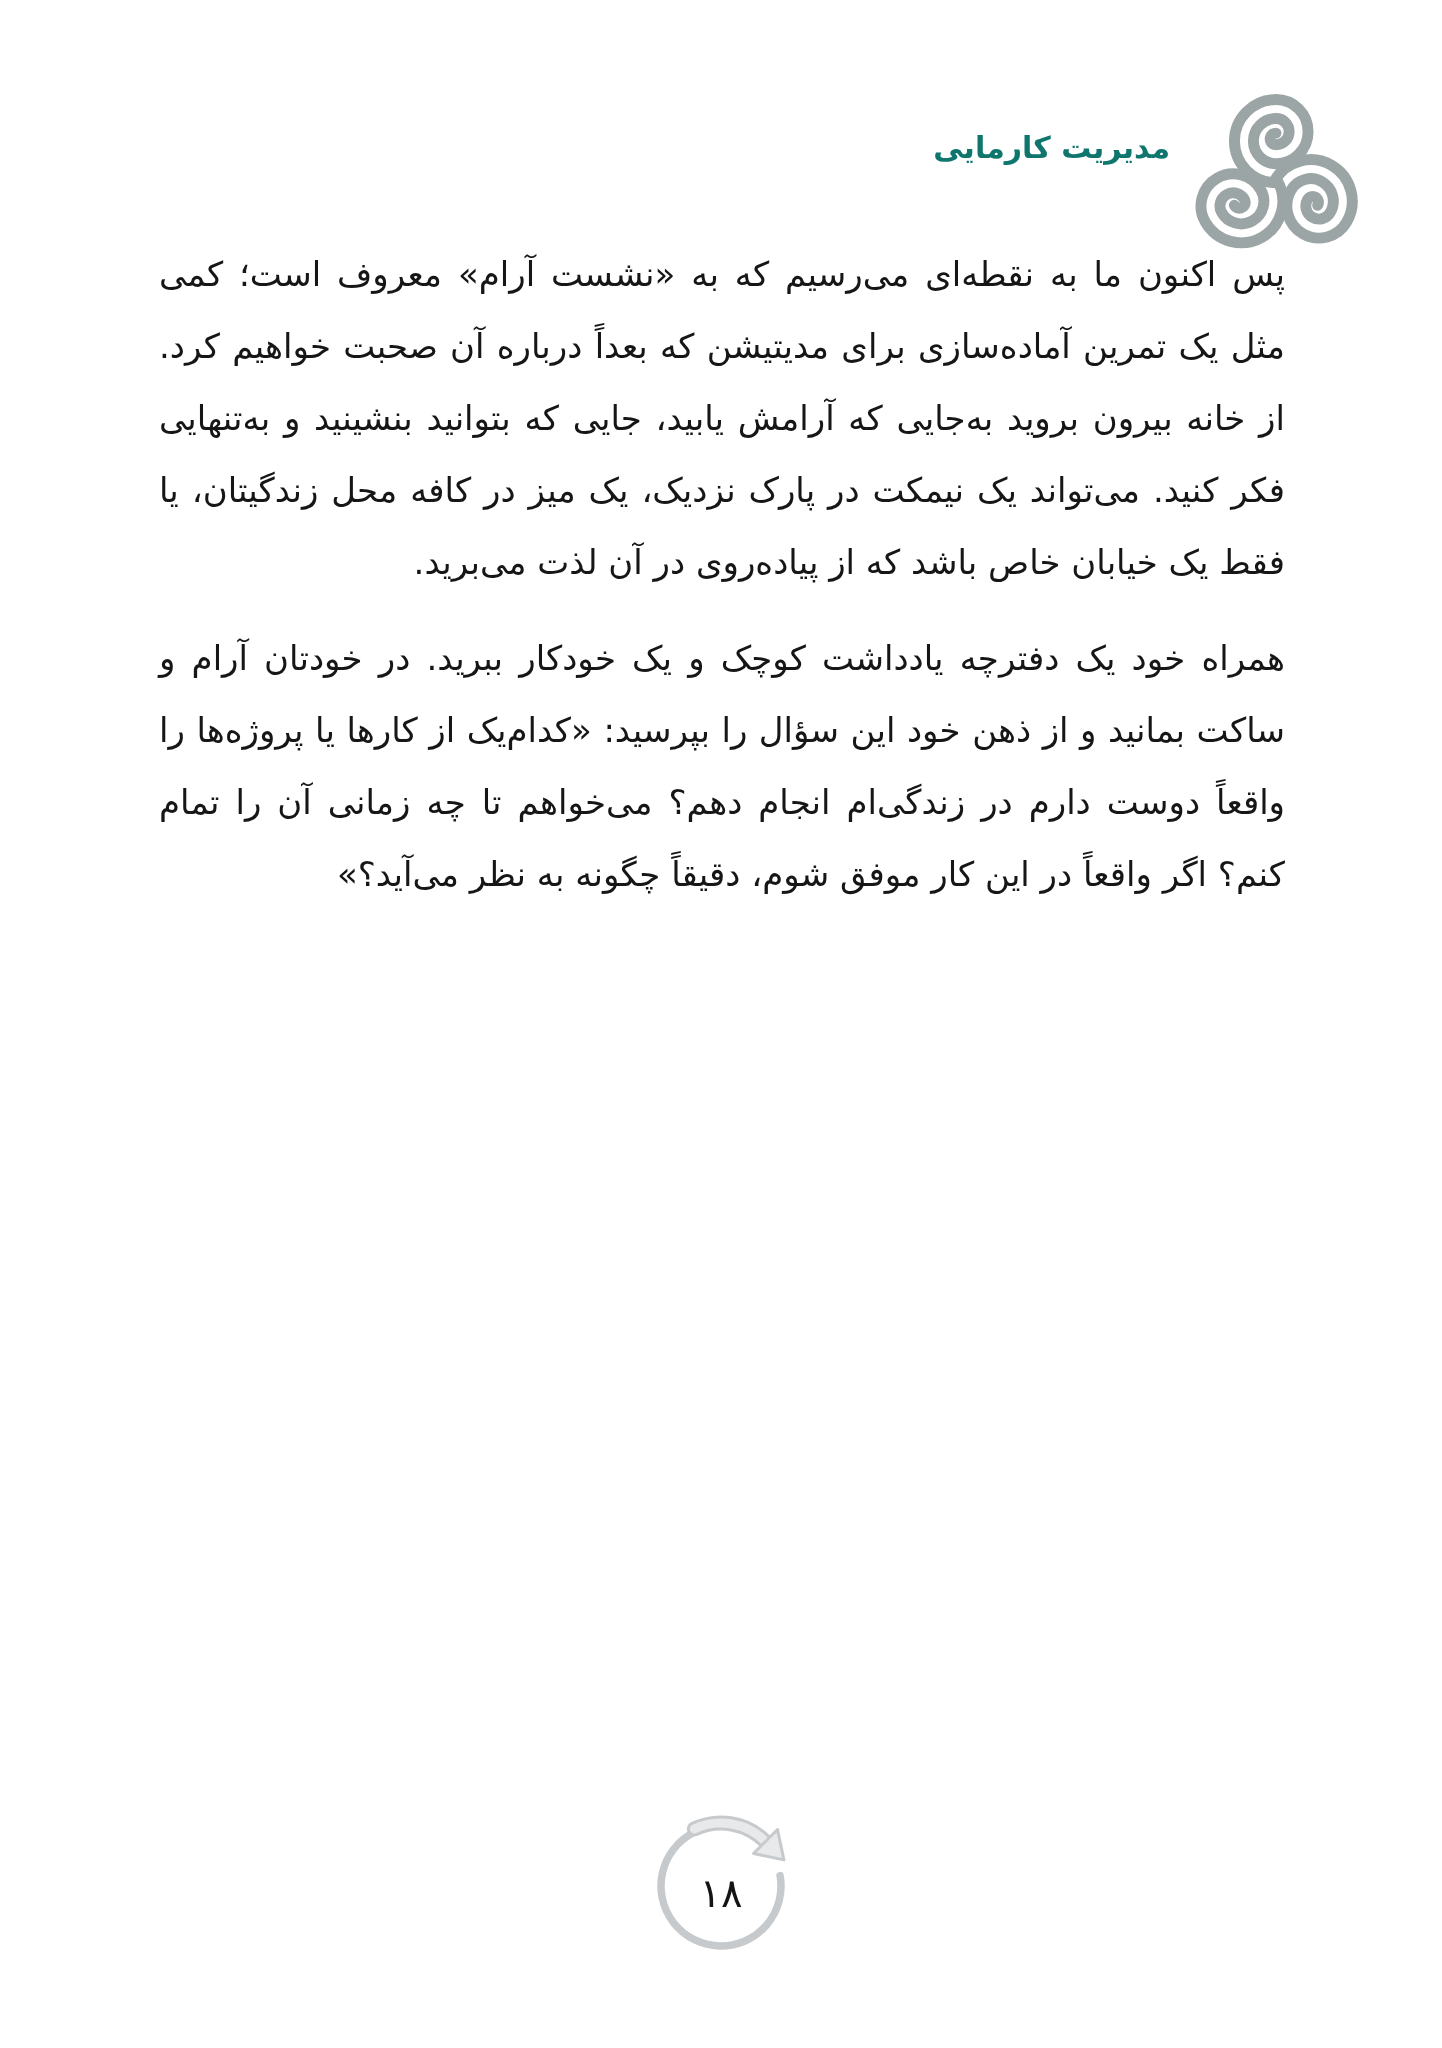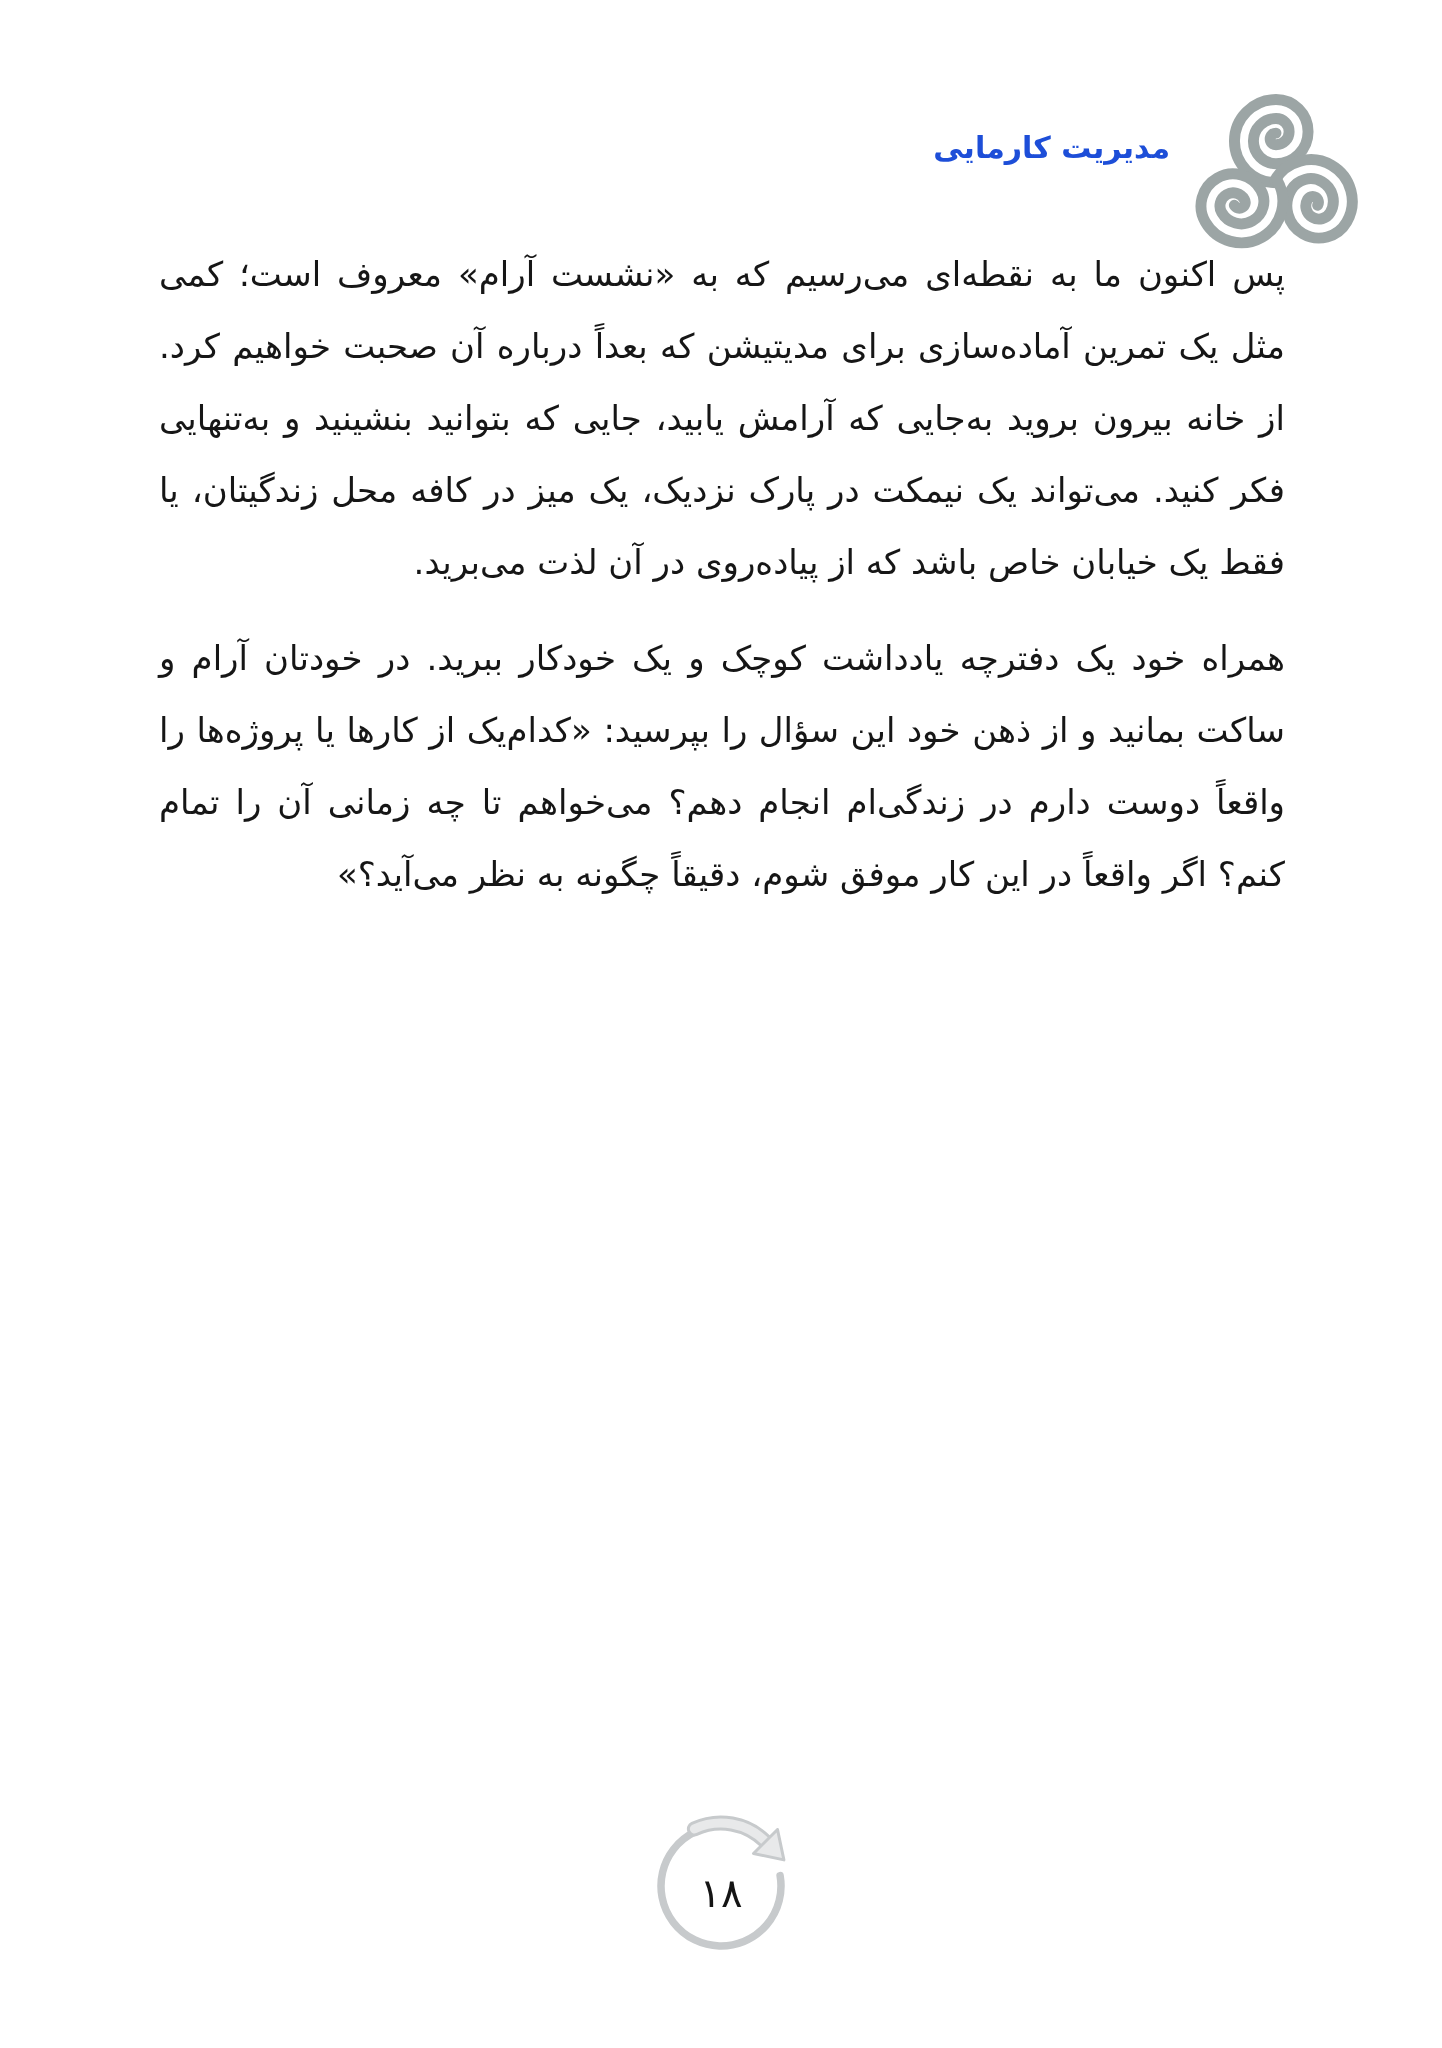--- a/index.html
+++ b/index.html
@@ -16,21 +16,21 @@
     inset: 0;
     background: #ffffff;
   }
   
   .header-title {
     position: absolute;
     top: 130px;
     right: 272px;
     font-size: 30px;
     font-weight: bold;
-    color: #1d4ed8;
+    color: #0f766e;
     white-space: nowrap;
   }
   .logo {
     position: absolute;
     top: 90px;
     right: 80px;
     width: 172px;
     height: 162px;
   }
   

